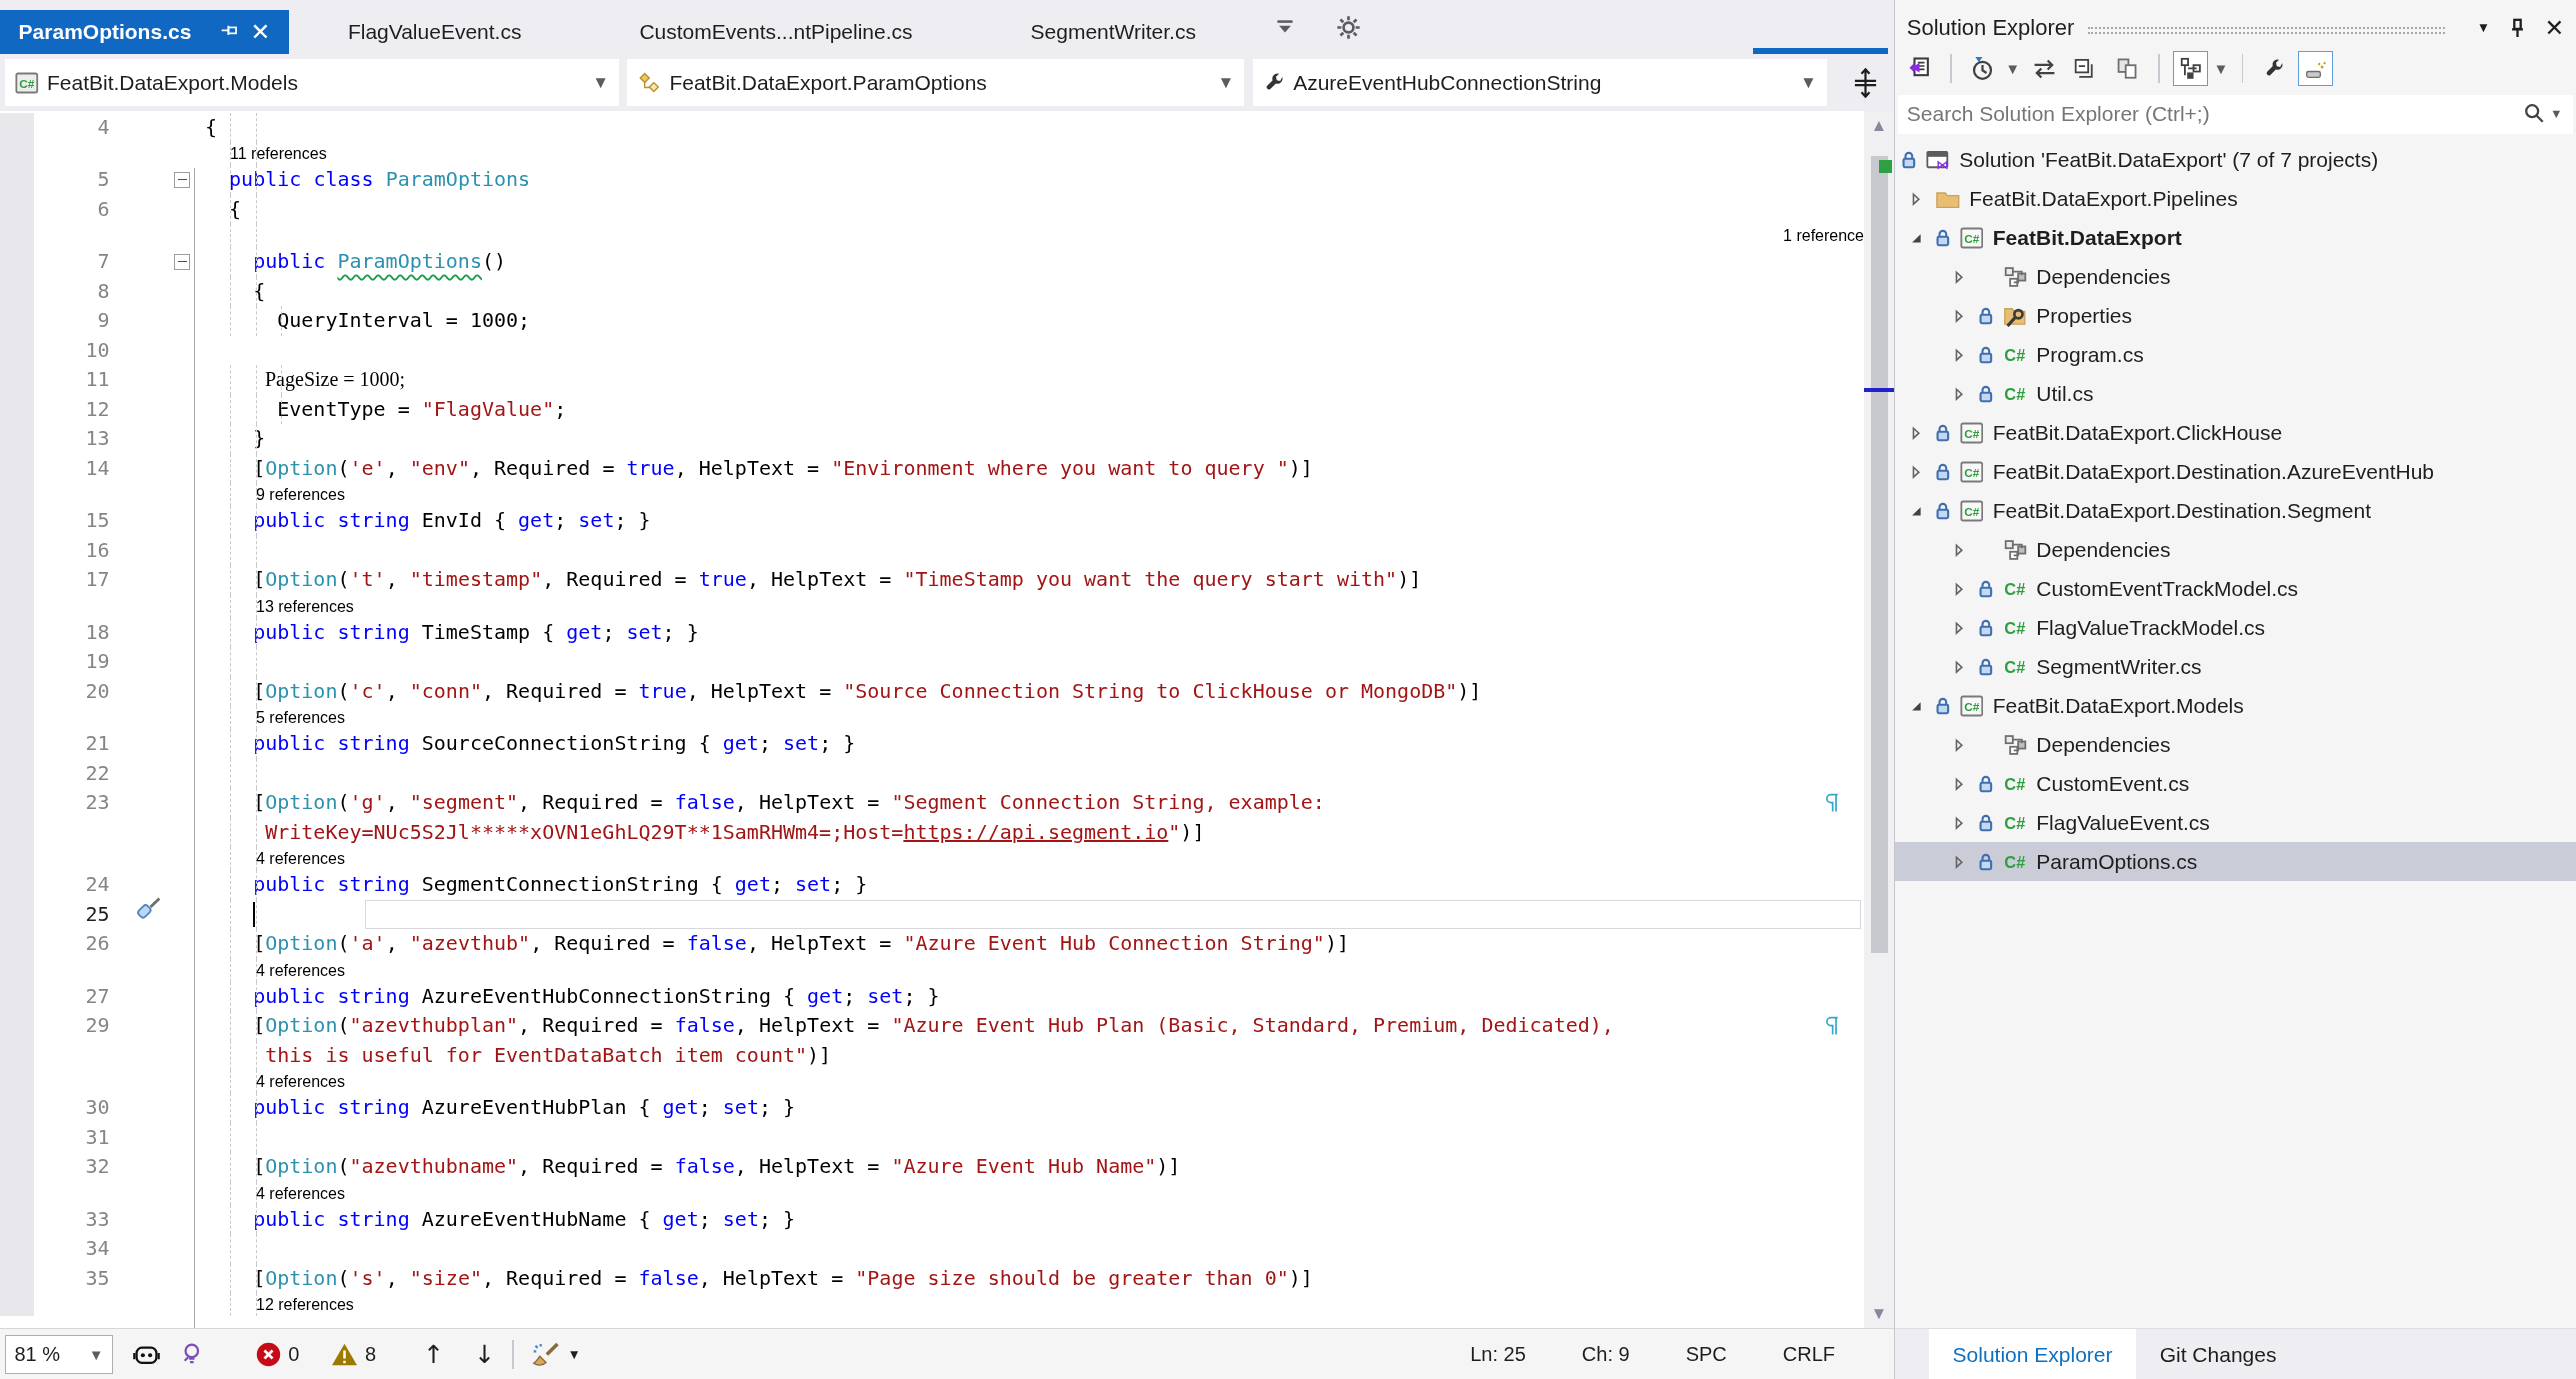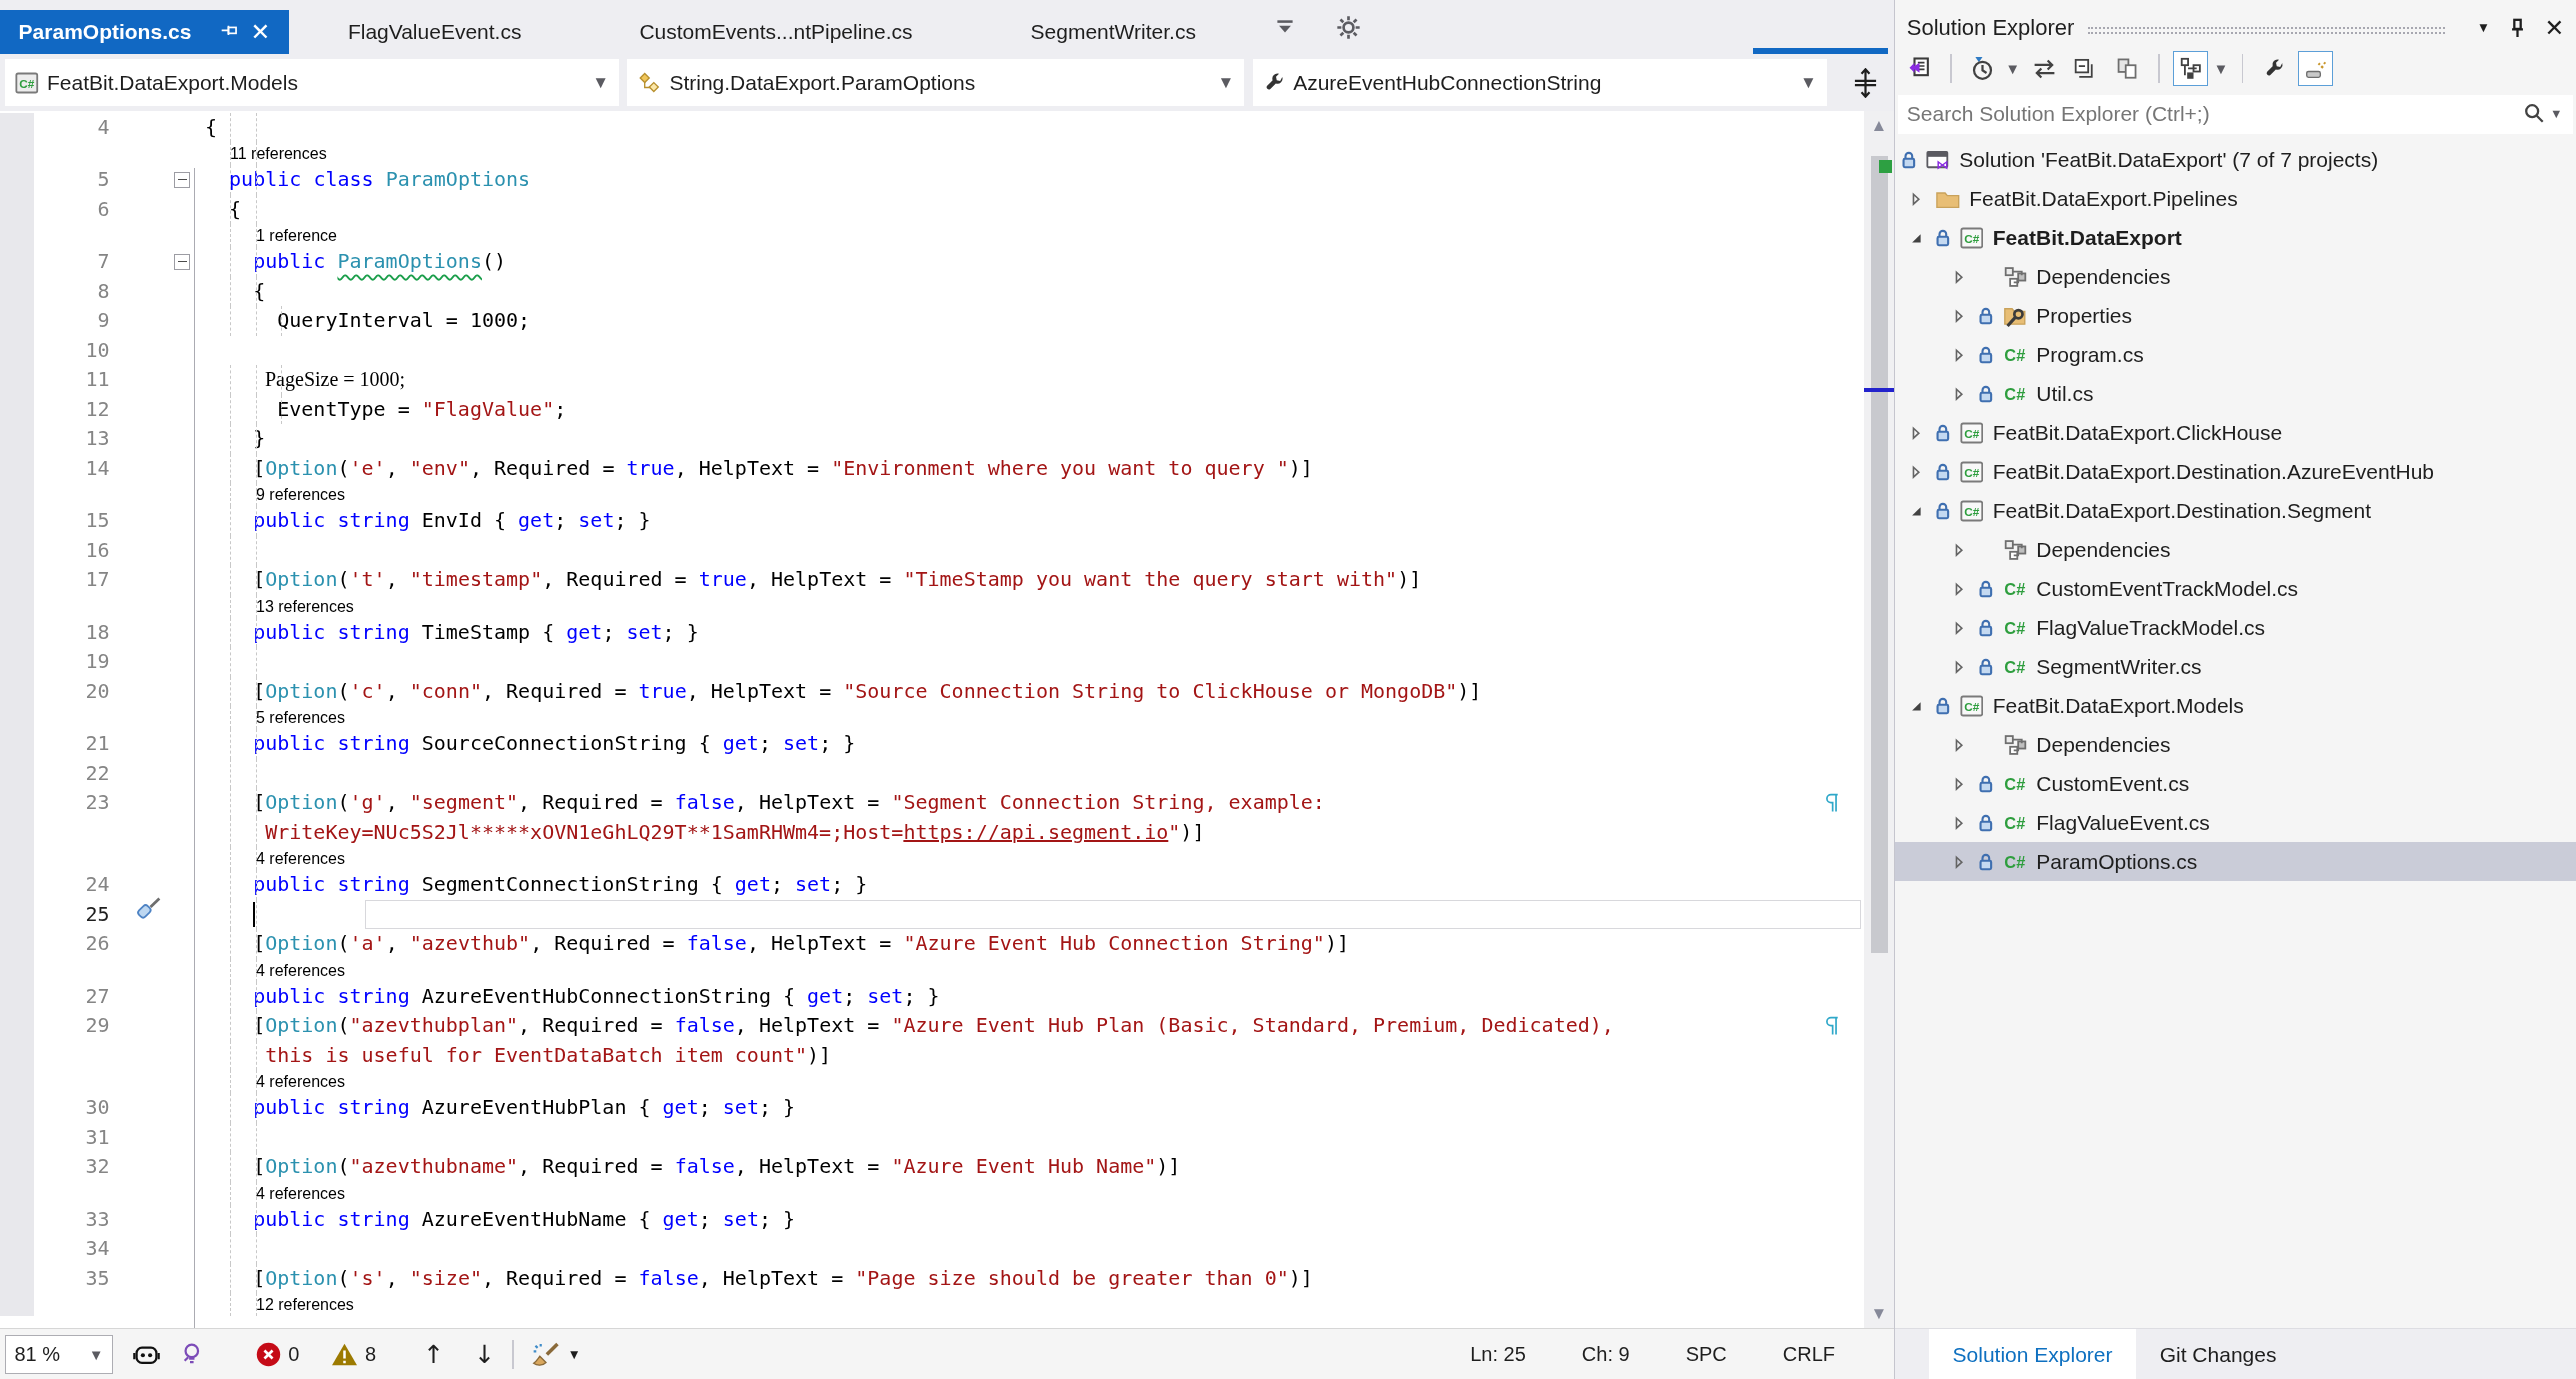--- a/index.html
+++ b/index.html
@@ -153,21 +153,21 @@
           <span class="chev">▼</span>
         </div>
         <div class="nav-combo combo2">
           <span class="nav-ic">
             <svg width="23.6" height="22" viewBox="0 0 26 24">
               <rect x="5" y="3" width="7" height="7" transform="rotate(45 8.5 6.5)" fill="#F0C65A" stroke="#B8902E" stroke-width="1.5"></rect>
               <rect x="15" y="13" width="7" height="7" transform="rotate(45 18.5 16.5)" fill="#FBE7A9" stroke="#B8902E" stroke-width="1.5"></rect>
               <path d="M8.5 11 v6 h6" stroke="#B8902E" stroke-width="1.5" fill="none"></path>
             </svg>
           </span>
-          <span>String.DataExport.ParamOptions</span>
+          <span>FeatBit.DataExport.ParamOptions</span>
           <span class="chev">▼</span>
         </div>
         <div class="nav-combo combo3">
           <span class="nav-ic">
             <svg width="22" height="22" viewBox="0 0 24 24">
               <path d="M21 5.5 a5.5 5.5 0 0 1 -7 7 L8 18.5 A2.5 2.5 0 0 1 4.5 15 L10.5 9 a5.5 5.5 0 0 1 7 -7 L14.2 5.3 l0.8 3.7 3.7 0.8 z" fill="#333333"></path>
             </svg>
           </span>
           <span>AzureEventHubConnectionString</span>
           <span class="chev">▼</span>
@@ -179,21 +179,21 @@
           </svg>
         </div>
       </div>
 
     <div class="editor-body">
       <div class="code-rows" id="code-host">
           <div class="code-row"><div class="cell-glyph"></div><div class="cell-num">4</div><div class="cell-action"></div><div class="cell-outline"></div><div class="cell-code" style="padding-left:calc(10px + 0ch);"><span class="guide" style="left:35px;"></span><span class="guide" style="left:61px;"></span>{</div></div>
           <div class="code-row lens-row"><div class="cell-glyph"></div><div class="cell-num"></div><div class="cell-action"></div><div class="cell-outline"></div><div class="cell-code" style="padding-left:35px;"><span class="guide" style="left:35px;"></span><span class="guide" style="left:61px;"></span>11 references</div></div>
           <div class="code-row"><div class="cell-glyph"></div><div class="cell-num">5</div><div class="cell-action"></div><div class="cell-outline"><span class="fold-box"></span></div><div class="cell-code" style="padding-left:calc(10px + 2ch);"><span class="guide" style="left:35px;"></span><span class="guide" style="left:61px;"></span><span class="tok-k">public</span> <span class="tok-k">class</span> <span class="tok-t">ParamOptions</span></div></div>
           <div class="code-row"><div class="cell-glyph"></div><div class="cell-num">6</div><div class="cell-action"></div><div class="cell-outline"></div><div class="cell-code" style="padding-left:calc(10px + 2ch);"><span class="guide" style="left:35px;"></span><span class="guide" style="left:61px;"></span>{</div></div>
-          <div class="code-row lens-row"><div class="cell-glyph"></div><div class="cell-num"></div><div class="cell-action"></div><div class="cell-outline"></div><div class="cell-code" style="padding-left:61px;"><span class="guide" style="left:35px;"></span><span class="guide" style="left:61px;"></span>1 reference</div></div>
+          <div class="code-row lens-row"><div class="cell-glyph"></div><div class="cell-num"></div><div class="cell-action"></div><div class="cell-outline"></div><div class="cell-code" style="padding-left:61px;text-align:right;"><span class="guide" style="left:35px;"></span><span class="guide" style="left:61px;"></span>1 reference</div></div>
           <div class="code-row"><div class="cell-glyph"></div><div class="cell-num">7</div><div class="cell-action"></div><div class="cell-outline"><span class="fold-box"></span></div><div class="cell-code" style="padding-left:calc(10px + 4ch);"><span class="guide" style="left:35px;"></span><span class="guide" style="left:61px;"></span><span class="tok-k">public</span> <span class="tok-q">ParamOptions</span>()</div></div>
           <div class="code-row"><div class="cell-glyph"></div><div class="cell-num">8</div><div class="cell-action"></div><div class="cell-outline"></div><div class="cell-code" style="padding-left:calc(10px + 4ch);"><span class="guide" style="left:35px;"></span><span class="guide" style="left:61px;"></span>{</div></div>
           <div class="code-row"><div class="cell-glyph"></div><div class="cell-num">9</div><div class="cell-action"></div><div class="cell-outline"></div><div class="cell-code" style="padding-left:calc(10px + 6ch);"><span class="guide" style="left:35px;"></span><span class="guide" style="left:61px;"></span><span class="guide" style="left:86px;"></span>QueryInterval = 1000;</div></div>
           <div class="code-row"><div class="cell-glyph"></div><div class="cell-num">10</div><div class="cell-action"></div><div class="cell-outline"></div></div>
           <div class="code-row"><div class="cell-glyph"></div><div class="cell-num">11</div><div class="cell-action"></div><div class="cell-outline"></div><div class="cell-code" style="padding-left:calc(10px + 6ch);font-family:Liberation Serif, serif;"><span class="guide" style="left:35px;"></span><span class="guide" style="left:61px;"></span><span class="guide" style="left:86px;"></span>PageSize = 1000;</div></div>
           <div class="code-row"><div class="cell-glyph"></div><div class="cell-num">12</div><div class="cell-action"></div><div class="cell-outline"></div><div class="cell-code" style="padding-left:calc(10px + 6ch);"><span class="guide" style="left:35px;"></span><span class="guide" style="left:61px;"></span><span class="guide" style="left:86px;"></span>EventType = <span class="tok-s">"FlagValue"</span>;</div></div>
           <div class="code-row"><div class="cell-glyph"></div><div class="cell-num">13</div><div class="cell-action"></div><div class="cell-outline"></div><div class="cell-code" style="padding-left:calc(10px + 4ch);"><span class="guide" style="left:35px;"></span><span class="guide" style="left:61px;"></span>}</div></div>
           <div class="code-row"><div class="cell-glyph"></div><div class="cell-num">14</div><div class="cell-action"></div><div class="cell-outline"></div><div class="cell-code" style="padding-left:calc(10px + 4ch);"><span class="guide" style="left:35px;"></span><span class="guide" style="left:61px;"></span>[<span class="tok-t">Option</span>(<span class="tok-s">'e'</span>, <span class="tok-s">"env"</span>, Required = <span class="tok-k">true</span>, HelpText = <span class="tok-s">"Environment where you want to query "</span>)]</div></div>
           <div class="code-row lens-row"><div class="cell-glyph"></div><div class="cell-num"></div><div class="cell-action"></div><div class="cell-outline"></div><div class="cell-code" style="padding-left:61px;"><span class="guide" style="left:35px;"></span><span class="guide" style="left:61px;"></span>9 references</div></div>
           <div class="code-row"><div class="cell-glyph"></div><div class="cell-num">15</div><div class="cell-action"></div><div class="cell-outline"></div><div class="cell-code" style="padding-left:calc(10px + 4ch);"><span class="guide" style="left:35px;"></span><span class="guide" style="left:61px;"></span><span class="tok-k">public</span> <span class="tok-k">string</span> EnvId { <span class="tok-k">get</span>; <span class="tok-k">set</span>; }</div></div>

